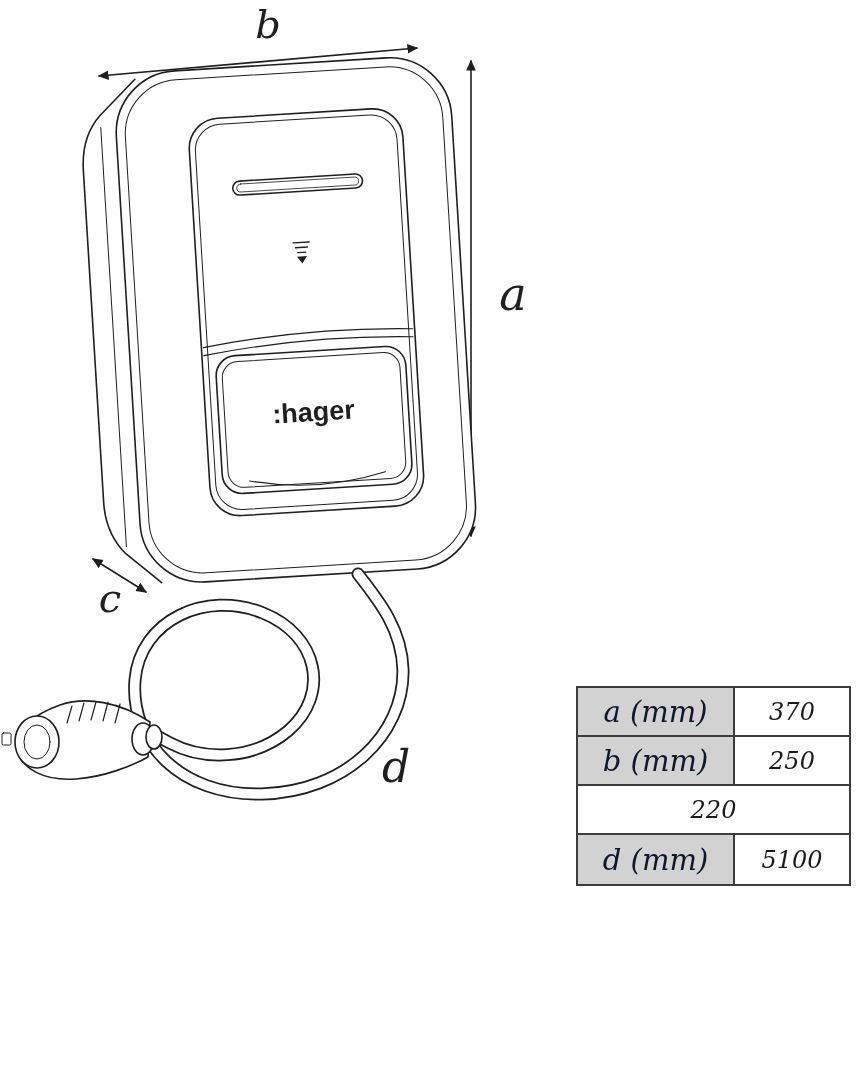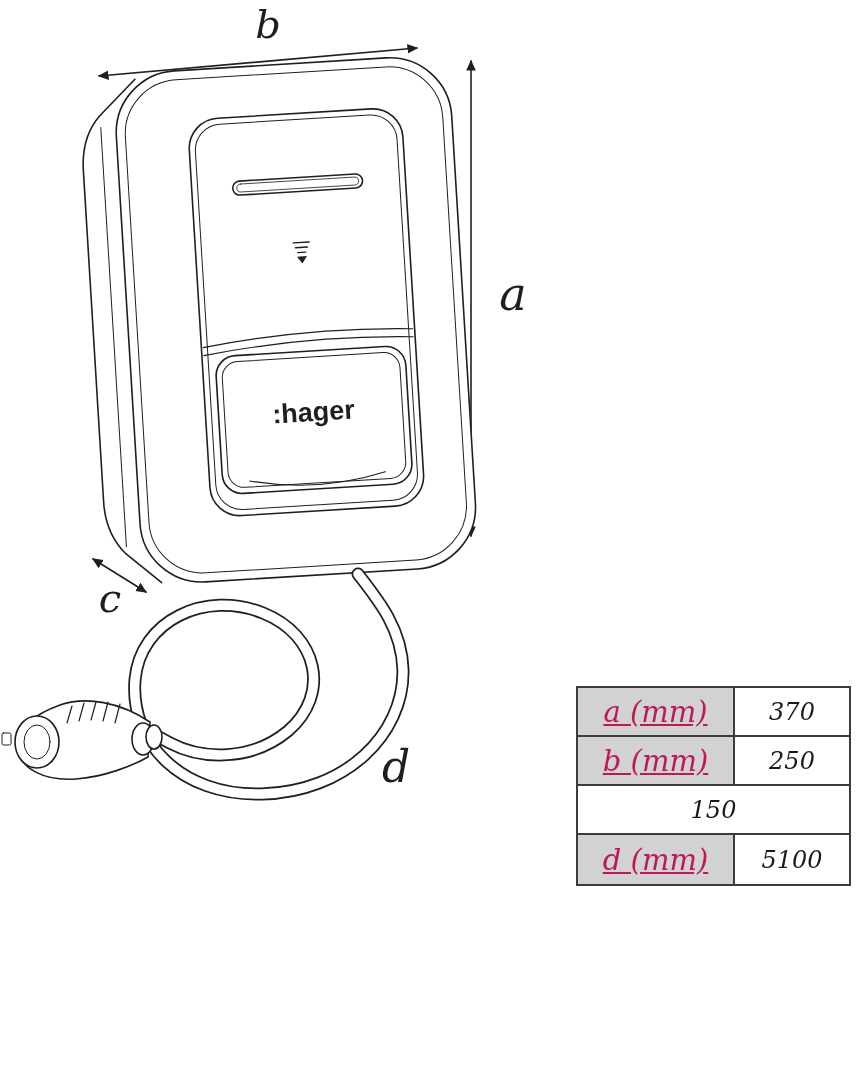--- a/index.html
+++ b/index.html
@@ -32,22 +32,21 @@
   .dim-label {
     width: 157px;
     box-sizing: border-box;
     background: #d2d2d2;
     border-right: 2px solid #3c3c3c;
     display: flex;
     align-items: center;
     justify-content: center;
     font-style: italic;
     font-size: 29px;
-    color: #be185d;
-    text-decoration: underline;
+    color: #0f172a;
   }
   .dim-value {
     flex: 1;
     background: #ffffff;
     display: flex;
     align-items: center;
     justify-content: center;
     font-style: italic;
     font-size: 24px;
     color: #1a1a1a;
@@ -157,21 +156,21 @@
   <div class="dim-table">
     <div class="dim-row">
       <div class="dim-label">a (mm)</div>
       <div class="dim-value">370</div>
     </div>
     <div class="dim-row">
       <div class="dim-label">b (mm)</div>
       <div class="dim-value">250</div>
     </div>
     <div class="dim-row">
-      <div class="dim-value">150</div>
+      <div class="dim-value">220</div>
     </div>
     <div class="dim-row">
       <div class="dim-label">d (mm)</div>
       <div class="dim-value">5100</div>
     </div>
   </div>
 
 </div>
 
 </body></html>

